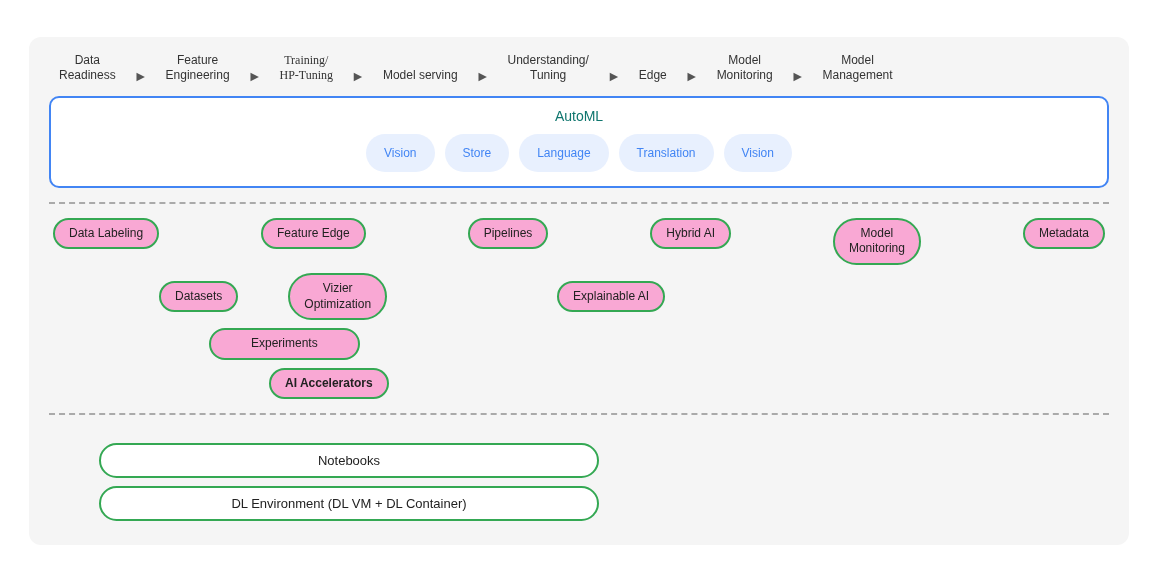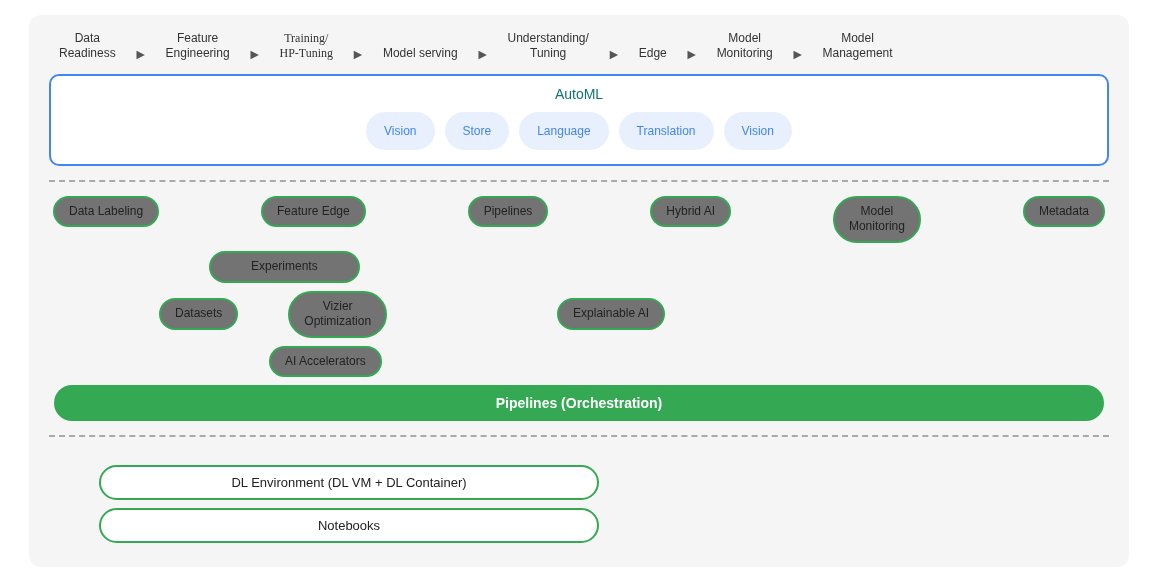--- a/index.html
+++ b/index.html
@@ -52,21 +52,21 @@
       border: none;
       border-top: 2px dashed #aaa;
       margin: 14px 0;
     }
     .pill {
       border: 2px solid #34a853;
       border-radius: 30px;
       padding: 6px 14px;
       font-size: 12px;
       color: #222;
-      background: #737373;
+      background: #f9a8d4;
       white-space: nowrap;
       text-align: center;
       line-height: 1.3;
     }
     .pill-prediction {
       padding: 8px 40px;
       font-size: 14px;
     }
     
     .pipelines-bar {
@@ -190,44 +190,43 @@
   <div class="services-wrapper">
 
     <div style="display:flex; align-items:flex-start; gap:10px; margin-bottom:8px; justify-content:space-between; padding:0 4px;">
       <div class="pill">Data Labeling</div>
       <div class="pill">Feature Edge</div>
       <div class="pill">Pipelines</div>
       <div class="pill">Hybrid AI</div>
       <div class="pill" style="white-space:pre-line;text-align:center;">Model
 Monitoring</div>
       <div class="pill">Metadata</div>
-    </div>
-
-    <div style="display:flex; align-items:center; margin-bottom:8px; margin-left:160px;">
-      <div class="pill" style="padding:6px 40px;">Experiments</div>
     </div>
 
     <div style="display:flex; align-items:center; gap:10px; margin-bottom:8px; margin-left:110px;">
       <div class="pill">Datasets</div>
       <div style="margin-left:40px;">
         <div class="pill" style="white-space:pre-line;text-align:center;">Vizier
 Optimization</div>
       </div>
       <div style="margin-left:160px;">
         <div class="pill">Explainable AI</div>
       </div>
     </div>
 
-    <div style="display:flex; align-items:center; margin-bottom:8px; margin-left:220px;">
+    <div style="display:flex; align-items:center; margin-bottom:8px; margin-left:160px;">
+      <div class="pill" style="padding:6px 40px;">Experiments</div>
+    </div>
+
+    <div style="display:flex; align-items:center; margin-bottom:8px; margin-left:220px;font-weight:bold;">
       <div class="pill">AI Accelerators</div>
     </div>
 
-    <div class="pipelines-bar">Pipelines (Orchestration)</div>
   </div>
 
   <hr class="dashed-divider">
 
   <div class="bottom-section">
+    <div class="pill-bottom">Notebooks</div>
     <div class="pill-bottom">DL Environment (DL VM + DL Container)</div>
-    <div class="pill-bottom">Notebooks</div>
   </div>
 
 </div>
 
 </body></html>

